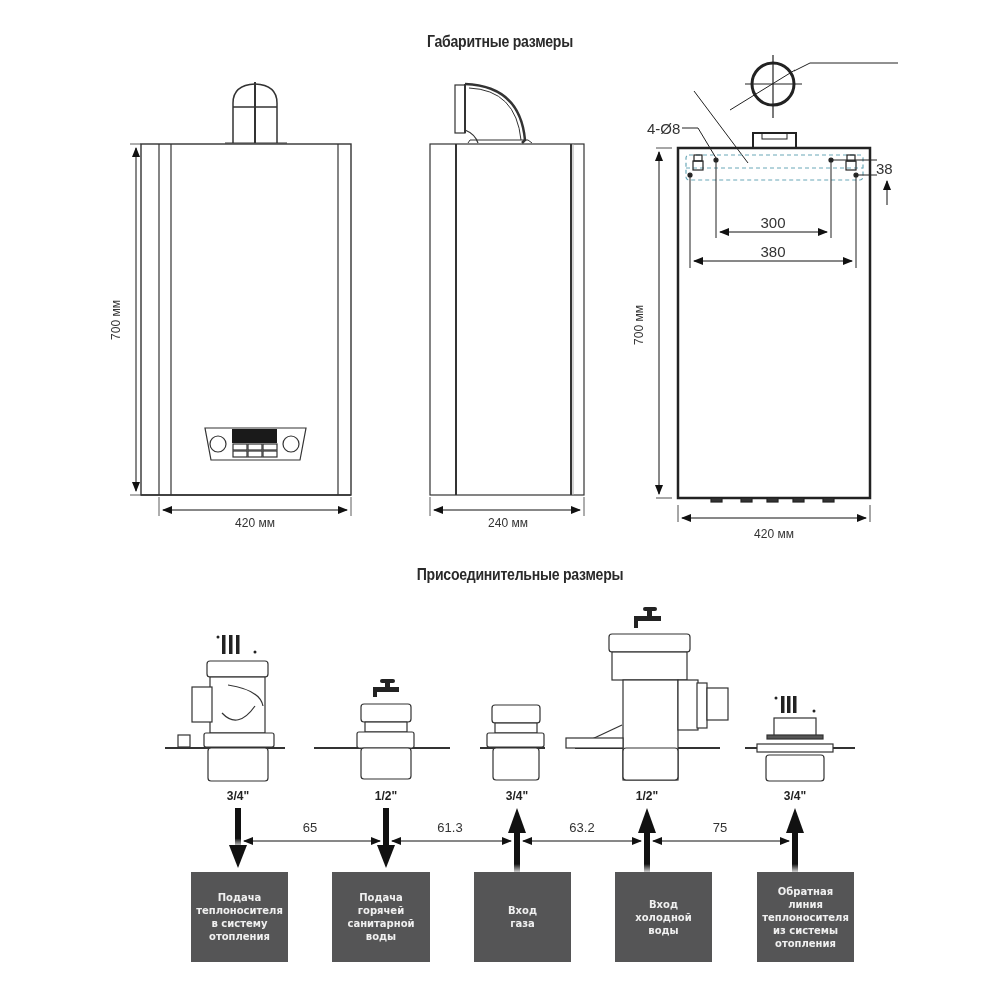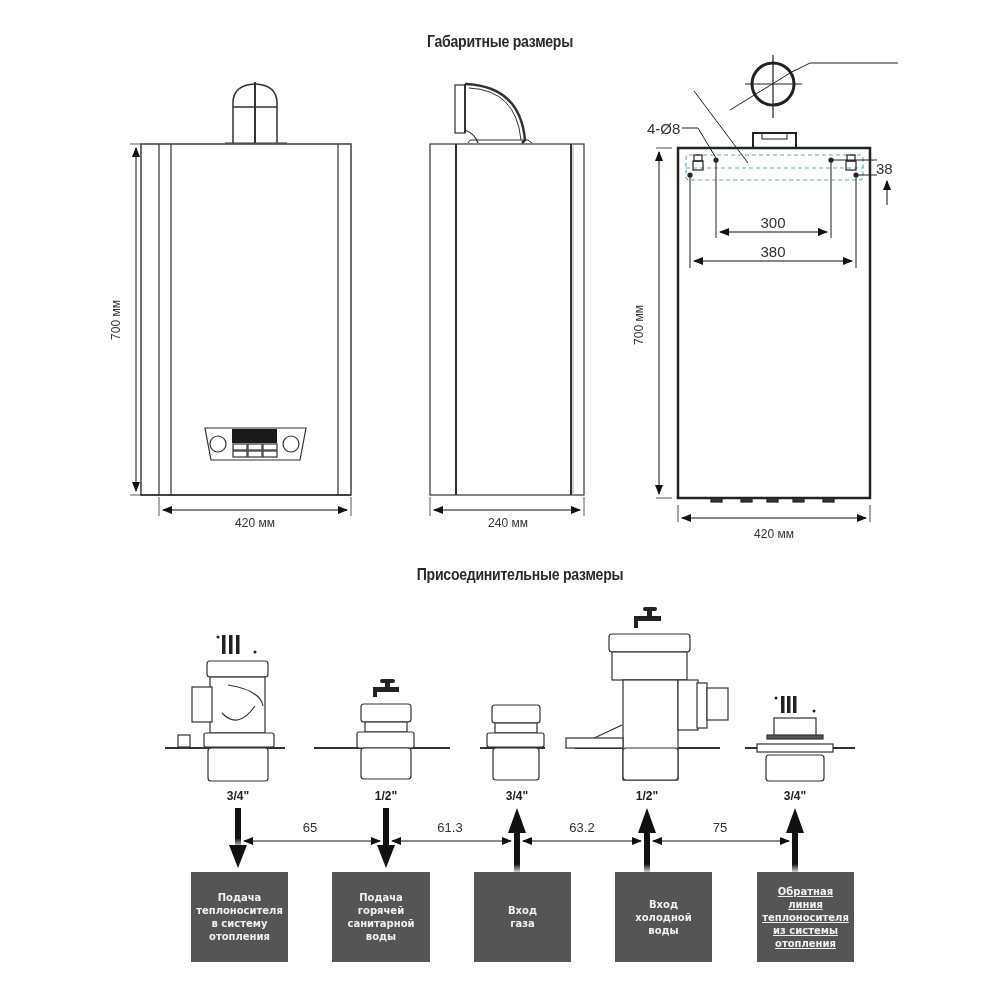--- a/index.html
+++ b/index.html
@@ -278,17 +278,17 @@
 отопления</div>
 <div class="box" style="left:332px; top:872px; width:98px; height:90px;">Подача
 горячей
 санитарной
 воды</div>
 <div class="box" style="left:474px; top:872px; width:97px; height:90px;">Вход
 газа</div>
 <div class="box" style="left:615px; top:872px; width:97px; height:90px;">Вход
 холодной
 воды</div>
-<div class="box" style="left:757px; top:872px; width:97px; height:90px;text-decoration:underline;">Обратная
+<div class="box" style="left:757px; top:872px; width:97px; height:90px;">Обратная
 линия
 теплоносителя
 из системы
 отопления</div>
 
 </body></html>

